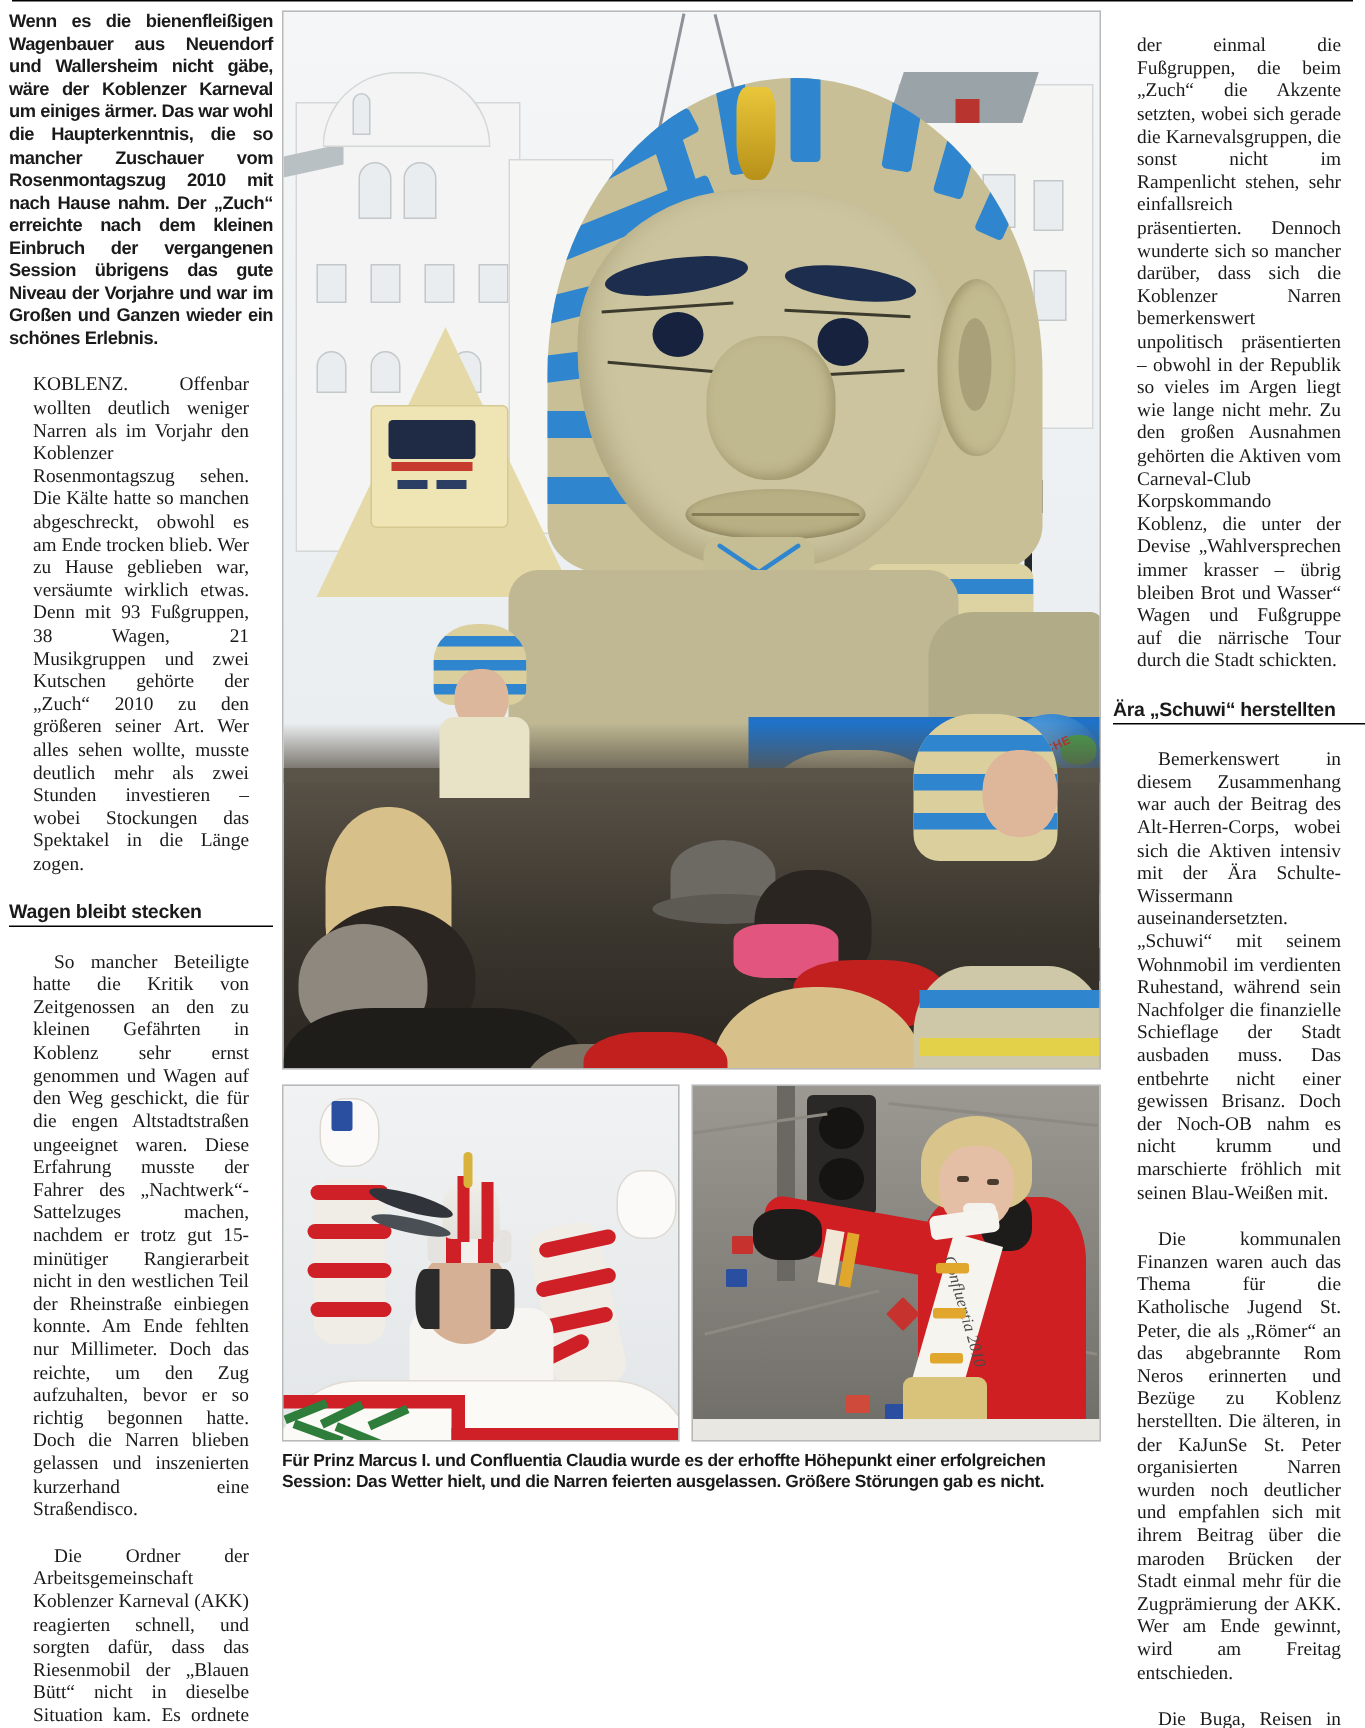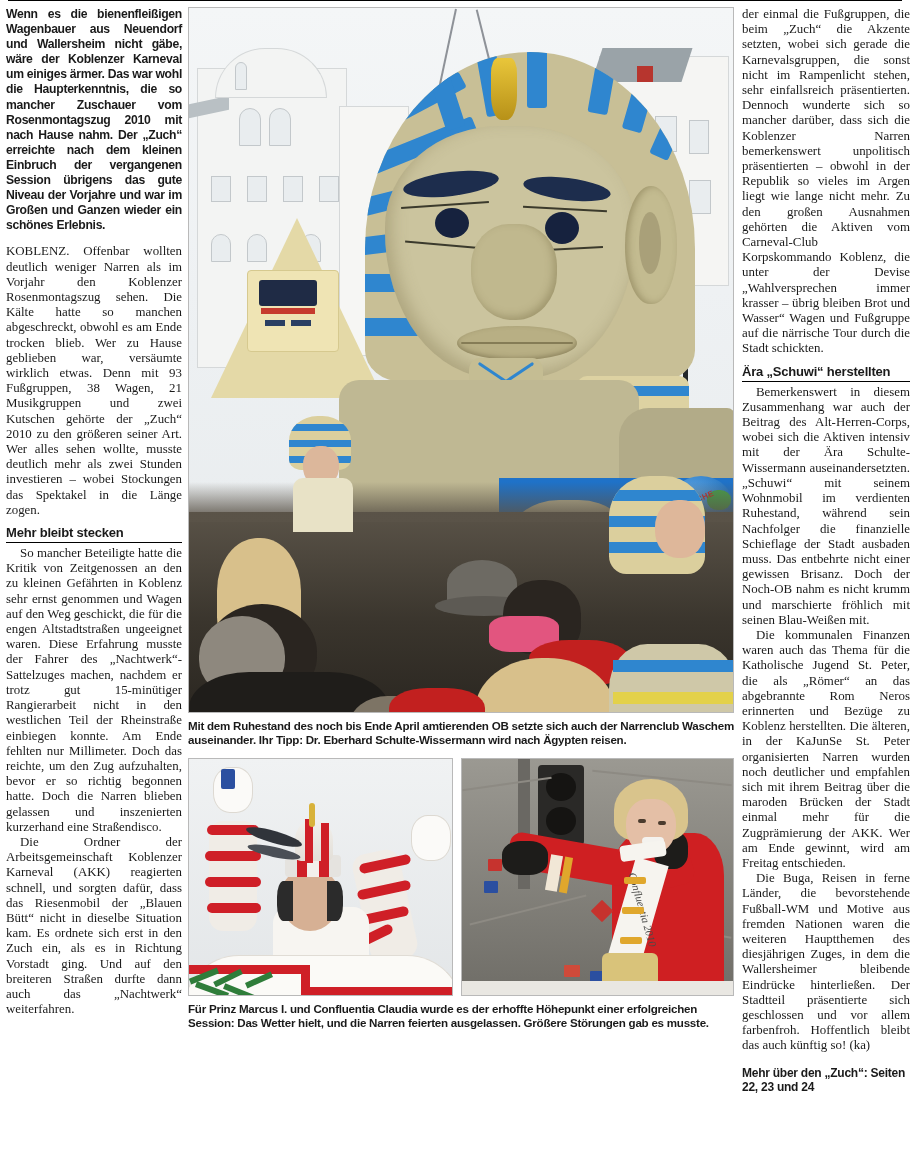--- a/index.html
+++ b/index.html
@@ -63,21 +63,21 @@
   }
   .body-text{
     font-family:"Liberation Serif", serif;
     font-size:12.9px;
     line-height:15.2px;
     text-align:justify;
     text-justify:inter-word;
     margin:0;
     hyphens:auto;
   }
-  .body-text p{margin:0;text-indent:14px;}
+  .body-text p{margin:16px;text-indent:14px;}
   .body-text p.noindent{text-indent:0;}
   .subheading{
     font-family:"Liberation Sans", sans-serif;
     font-weight:bold;
     font-size:13px;
     line-height:15px;
     margin:7px 0 3px 0;
     padding-bottom:2px;
     border-bottom:1px solid #000;
     letter-spacing:-0.2px;
@@ -234,21 +234,21 @@
 
   <div class="rule"></div>
 
   <div class="body-grid">
 
     <div class="col-left">
       <div class="lead">Wenn es die bienenfleißigen Wagenbauer aus Neuendorf und Wallersheim nicht gäbe, wäre der Koblenzer Karneval um einiges ärmer. Das war wohl die Haupterkenntnis, die so mancher Zuschauer vom Rosenmontagszug 2010 mit nach Hause nahm. Der „Zuch“ erreichte nach dem kleinen Einbruch der vergangenen Session übrigens das gute Niveau der Vorjahre und war im Großen und Ganzen wieder ein schönes Erlebnis.</div>
       <div class="body-text">
         <p class="noindent">KOBLENZ. Offenbar wollten deutlich weniger Narren als im Vorjahr den Koblenzer Rosenmontagszug sehen. Die Kälte hatte so manchen abgeschreckt, obwohl es am Ende trocken blieb. Wer zu Hause geblieben war, versäumte wirklich etwas. Denn mit 93 Fußgruppen, 38 Wagen, 21 Musikgruppen und zwei Kutschen gehörte der „Zuch“ 2010 zu den größeren seiner Art. Wer alles sehen wollte, musste deutlich mehr als zwei Stunden investieren – wobei Stockungen das Spektakel in die Länge zogen.</p>
       </div>
-      <div class="subheading">Mehr bleibt stecken</div>
+      <div class="subheading">Wagen bleibt stecken</div>
       <div class="body-text">
         <p>So mancher Beteiligte hatte die Kritik von Zeitgenossen an den zu kleinen Gefährten in Koblenz sehr ernst genommen und Wagen auf den Weg geschickt, die für die engen Altstadtstraßen ungeeignet waren. Diese Erfahrung musste der Fahrer des „Nachtwerk“-Sattelzuges machen, nachdem er trotz gut 15-minütiger Rangierarbeit nicht in den westlichen Teil der Rheinstraße einbiegen konnte. Am Ende fehlten nur Millimeter. Doch das reichte, um den Zug aufzuhalten, bevor er so richtig begonnen hatte. Doch die Narren blieben gelassen und inszenierten kurzerhand eine Straßendisco.</p>
         <p>Die Ordner der Arbeitsgemeinschaft Koblenzer Karneval (AKK) reagierten schnell, und sorgten dafür, dass das Riesenmobil der „Blauen Bütt“ nicht in dieselbe Situation kam. Es ordnete sich erst in den Zuch ein, als es in Richtung Vorstadt ging. Und auf den breiteren Straßen durfte dann auch das „Nachtwerk“ weiterfahren.</p>
       </div>
     </div>
 
     <div class="col-mid">
 
       <div class="photo photo-main">
         <div class="sky"></div>
@@ -393,21 +393,20 @@
         <div class="head hair-blond" style="left:286px;top:650px;width:140px;height:110px;border-radius:48% 48% 20% 20%;"></div>
         <div class="coat" style="left:0px;top:664px;width:200px;height:120px;background:#1f1d1a;"></div>
         <div class="coat" style="left:160px;top:688px;width:130px;height:100px;background:#7d7465;"></div>
         <div class="coat" style="left:420px;top:636px;width:128px;height:150px;background:#cfc8a8;"></div>
         <div style="position:absolute;left:424px;top:652px;width:120px;height:12px;background:#2f86cf;"></div>
         <div style="position:absolute;left:424px;top:684px;width:120px;height:12px;background:#e3d14a;"></div>
         <div class="scarf-red" style="left:200px;top:680px;width:96px;height:50px;"></div>
 
       </div>
 
-      <div class="caption">Mit dem Ruhestand des noch bis Ende April amtierenden OB setzte sich auch der Narrenclub Waschem auseinander. Ihr Tipp: Dr. Eberhard Schulte-Wissermann wird nach Ägypten reisen.</div>
 
       <div class="bottom-row">
 
         <div class="photo photo-prince">
           <div class="pr-sky"></div>
 
           <div class="pr-arm" style="left:20px;top:62px;width:48px;height:110px;"></div>
           <div class="pr-band" style="left:18px;top:66px;width:52px;height:10px;"></div>
           <div class="pr-band" style="left:16px;top:92px;width:56px;height:10px;"></div>
           <div class="pr-band" style="left:16px;top:118px;width:56px;height:10px;"></div>
@@ -486,21 +485,21 @@
           <div class="ld-confetti" style="left:22px;top:122px;width:14px;height:12px;background:#2b4fa0;"></div>
           <div class="ld-confetti" style="left:132px;top:144px;width:16px;height:16px;background:#c6332e;transform:rotate(45deg);"></div>
           <div class="ld-confetti" style="left:102px;top:206px;width:16px;height:12px;background:#cf4a3a;"></div>
           <div class="ld-confetti" style="left:128px;top:212px;width:14px;height:16px;background:#2b4fa0;"></div>
           <div style="position:absolute;left:140px;top:194px;width:56px;height:34px;background:#d9c37a;border-radius:6px;"></div>
           <div style="position:absolute;left:0px;top:222px;width:273px;height:18px;background:#e9e7e2;"></div>
         </div>
 
       </div>
 
-      <div class="caption">Für Prinz Marcus I. und Confluentia Claudia wurde es der erhoffte Höhepunkt einer erfolgreichen Session: Das Wetter hielt, und die Narren feierten ausgelassen. Größere Störungen gab es musste.</div>
+      <div class="caption">Für Prinz Marcus I. und Confluentia Claudia wurde es der erhoffte Höhepunkt einer erfolgreichen Session: Das Wetter hielt, und die Narren feierten ausgelassen. Größere Störungen gab es nicht.</div>
     </div>
 
     <div class="col-right">
       <div class="body-text">
         <p class="noindent">der einmal die Fußgruppen, die beim „Zuch“ die Akzente setzten, wobei sich gerade die Karnevalsgruppen, die sonst nicht im Rampenlicht stehen, sehr einfallsreich präsentierten. Dennoch wunderte sich so mancher darüber, dass sich die Koblenzer Narren bemerkenswert unpolitisch präsentierten – obwohl in der Republik so vieles im Argen liegt wie lange nicht mehr. Zu den großen Ausnahmen gehörten die Aktiven vom Carneval-Club Korpskommando Koblenz, die unter der Devise „Wahlversprechen immer krasser – übrig bleiben Brot und Wasser“ Wagen und Fußgruppe auf die närrische Tour durch die Stadt schickten.</p>
       </div>
       <div class="subheading">Ära „Schuwi“ herstellten</div>
       <div class="body-text">
         <p>Bemerkenswert in diesem Zusammenhang war auch der Beitrag des Alt-Herren-Corps, wobei sich die Aktiven intensiv mit der Ära Schulte-Wissermann auseinandersetzten. „Schuwi“ mit seinem Wohnmobil im verdienten Ruhestand, während sein Nachfolger die finanzielle Schieflage der Stadt ausbaden muss. Das entbehrte nicht einer gewissen Brisanz. Doch der Noch-OB nahm es nicht krumm und marschierte fröhlich mit seinen Blau-Weißen mit.</p>
         <p>Die kommunalen Finanzen waren auch das Thema für die Katholische Jugend St. Peter, die als „Römer“ an das abgebrannte Rom Neros erinnerten und Bezüge zu Koblenz herstellten. Die älteren, in der KaJunSe St. Peter organisierten Narren wurden noch deutlicher und empfahlen sich mit ihrem Beitrag über die maroden Brücken der Stadt einmal mehr für die Zugprämierung der AKK. Wer am Ende gewinnt, wird am Freitag entschieden.</p>

